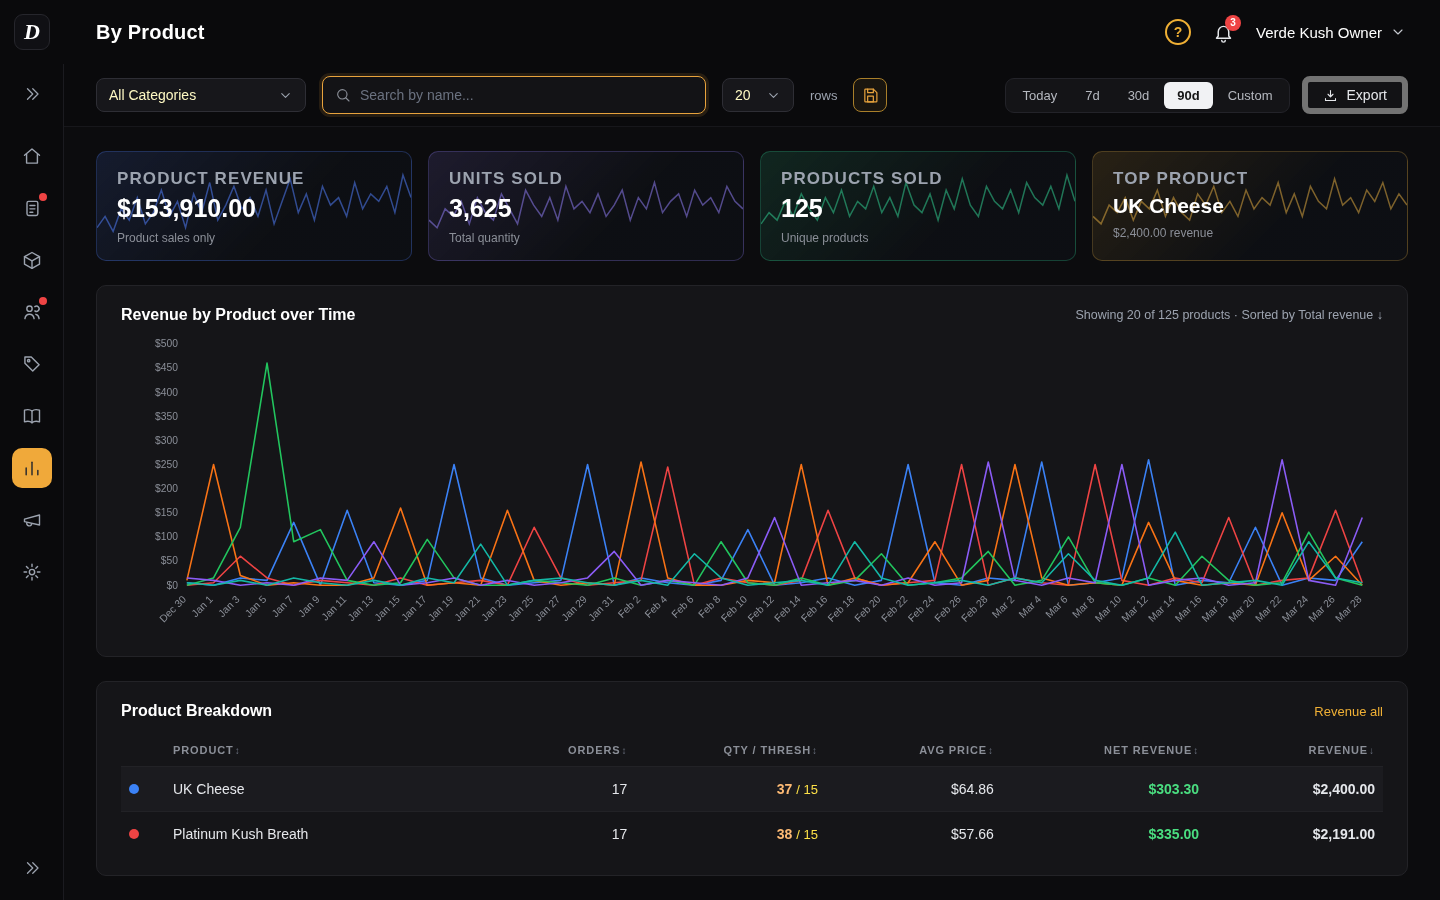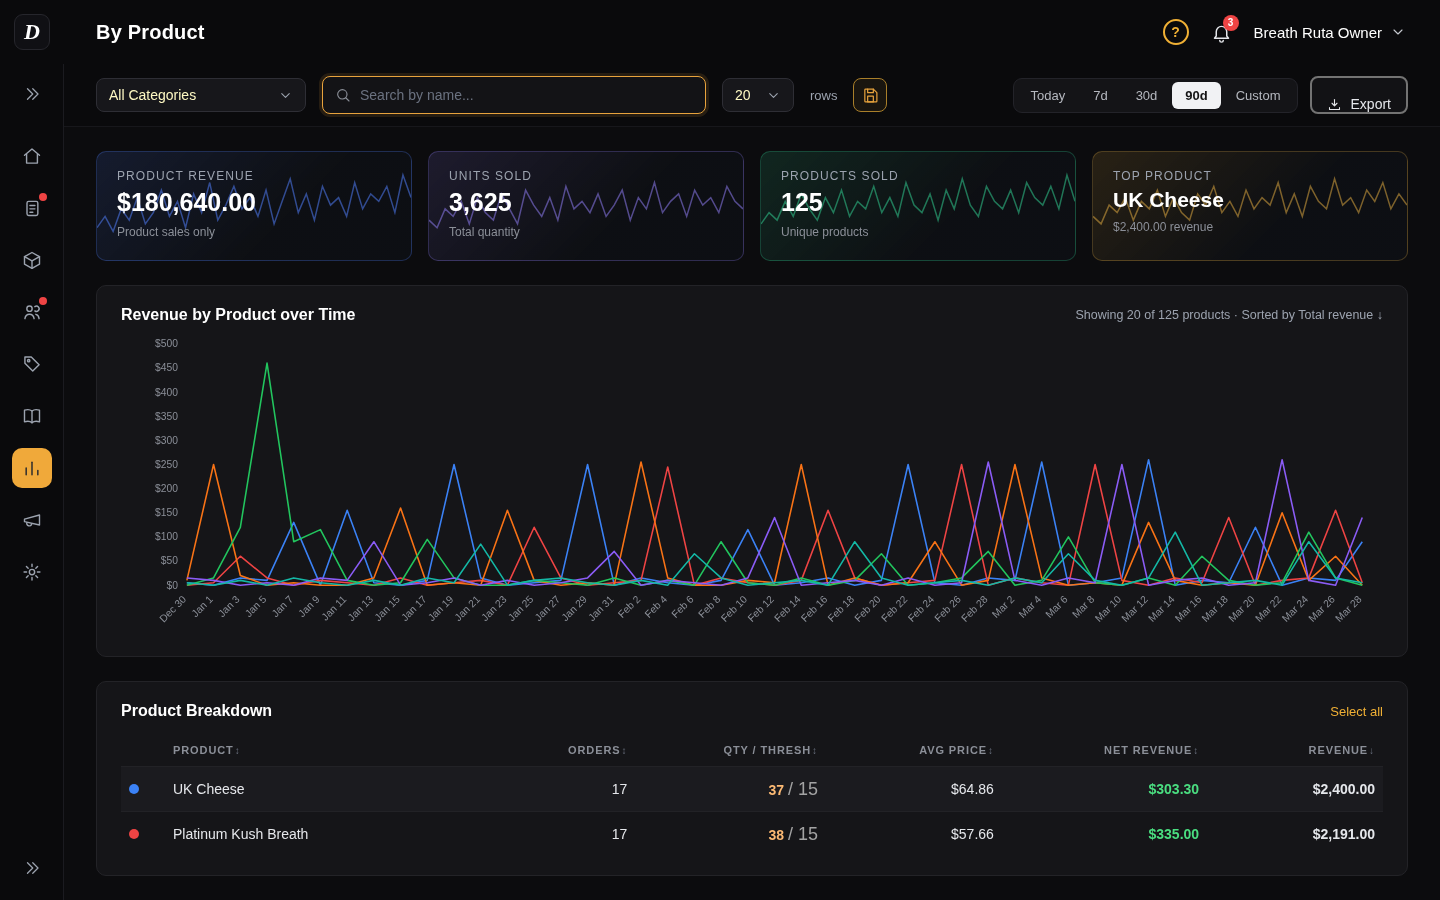--- a/index.html
+++ b/index.html
@@ -59,32 +59,32 @@
   .search-box input { flex:1; background:transparent; border:none; outline:none; color:#fdba74; font-size:14px; }
   .search-box input::placeholder { color:#6b7280; }
   .search-icon { color:#8b8f98; }
   .rows-label { font-size:13px; color:#9ca3af; }
   .save-btn { width:34px; height:34px; border-radius:8px; border:1px solid #a97f2a;
     background:rgba(232,163,61,.07); color:#e8a33d; display:flex; align-items:center; justify-content:center; }
   .right-group { margin-left:auto; display:flex; align-items:center; gap:12px; }
   .range-group { display:flex; gap:2px; background:#141417; border:1px solid #232329; border-radius:9px; padding:3px; }
   .range-btn { padding:6px 13px; border-radius:6px; font-size:13px; color:#b5b8bf; }
   .range-btn.active { background:#f1f2f4; color:#141414; font-weight:700; }
-  .export-btn { height:38px; padding:0 15px; border:2px solid #737373; border-radius:8px;
-    background:#121215; color:#e5e7eb; font-size:14px; display:flex; align-items:flex-end; gap:9px; }
+  .export-btn { height:38px; padding:0 15px; border:6px solid #737373; border-radius:8px;
+    background:#121215; color:#e5e7eb; font-size:14px; display:flex; align-items:center; gap:9px; }
 
   
   .content { flex:1; overflow:hidden; padding:24px 32px; display:flex; flex-direction:column; gap:24px; }
 
   
   .stats-row { display:grid; grid-template-columns:repeat(4,1fr); gap:16px; }
   .stat-card { position:relative; height:110px; border-radius:10px; border:1px solid #23252c;
     padding:17px 20px; overflow:hidden; }
   .stat-card .spark { position:absolute; left:0; right:0; top:8px; width:100%; height:94px; opacity:.55; }
-  .stat-label { position:relative; font-size:12px; font-weight:400; letter-spacing:1.1px; color:#9ca3af; }
+  .stat-label { position:relative; font-size:17px; font-weight:700; letter-spacing:1.1px; color:#9ca3af; }
   .stat-value { position:relative; font-size:25px; font-weight:700; color:#fff; margin-top:5px; }
   .stat-sub { position:relative; font-size:12px; color:#8b8f98; margin-top:8px; }
   .stat-card:last-child .stat-value { font-size:21px; }
 
   
   .chart-card { background:#151518; border:1px solid #232327; border-radius:10px; padding:20px 24px 10px; }
   .chart-head { display:flex; align-items:center; justify-content:space-between; }
   .chart-title { font-size:16px; font-weight:700; color:#fff; }
   .chart-meta { font-size:12.5px; color:#9ca3af; }
   #main-chart { width:100%; height:312px; margin-top:10px; display:block; }
@@ -98,21 +98,21 @@
   .grid-row { display:grid; grid-template-columns:44px 2.2fr .9fr 1.3fr 1.2fr 1.4fr 1.2fr; align-items:center; }
   .thead { margin-top:14px; padding:10px 8px; font-size:11px; font-weight:700; letter-spacing:.9px; color:#8b8f98; }
   .th { display:flex; align-items:center; gap:1px; cursor:pointer; }
   .th.right { justify-content:flex-end; }
   .th .sort { font-size:10px; color:#6b7280; }
   .trow { padding:0 8px; height:45px; border-top:1px solid #222226; font-size:14px; color:#e5e7eb; cursor:pointer; }
   .trow.odd { background:#1b1b1f; }
   .cell.right { text-align:right; }
   .dot { display:inline-block; width:10px; height:10px; border-radius:50%; }
   .qty { color:#fdba74; font-weight:700; }
-  .thresh { color:#a3a3a3; font-size:18px; }
+  .thresh { color:#fde047; font-size:13px; }
   .net { color:#4ade80; font-weight:700; }
   .cell-revenue { font-weight:600; }
 </style>
 </head>
 <body>
 
 <div class="app">
 
   <header class="header">
     <div class="logo-box">
@@ -124,21 +124,21 @@
     <div class="header-right">
       <button class="help-btn">?</button>
       <button class="bell-wrap">
         <svg class="ic" width="21" height="21" viewBox="0 0 24 24">
             <path d="M18 16v-5a6 6 0 10-12 0v5l-2 2.5h16z"></path>
             <path d="M10 21a2 2 0 004 0"></path>
           </svg>
         <span class="badge">3</span>
       </button>
       <button class="user-menu">
-        <span>Breath Ruta Owner</span>
+        <span>Verde Kush Owner</span>
         <svg class="ic" width="16" height="16" viewBox="0 0 24 24">
             <path d="M6 9l6 6 6-6"></path>
           </svg>
       </button>
     </div>
   </header>
 
   <div class="body-row">
 
     <aside class="sidebar">
@@ -268,21 +268,21 @@
       </div>
 
       <div class="content">
 
         <div class="stats-row">
   <div class="stat-card" style="background: linear-gradient(135deg, rgba(79, 124, 247, 0.14) 0%, rgba(14, 16, 20, 0.92) 60%); border-color: rgba(79, 124, 247, 0.28);">
     <svg class="spark" viewBox="0 0 300 100" preserveAspectRatio="none">
                 <polyline points="0.0,72.0 7.7,60.0 15.4,76.0 23.1,52.0 30.8,64.0 38.5,40.0 46.2,68.0 53.8,56.0 61.5,32.0 69.2,60.0 76.9,44.0 84.6,72.0 92.3,36.0 100.0,56.0 107.7,24.0 115.4,64.0 123.1,48.0 130.8,28.0 138.5,52.0 146.2,40.0 153.8,60.0 161.5,32.0 169.2,68.0 176.9,44.0 184.6,20.0 192.3,56.0 200.0,36.0 207.7,64.0 215.4,28.0 223.1,48.0 230.8,40.0 238.5,60.0 246.2,24.0 253.8,52.0 261.5,36.0 269.2,44.0 276.9,28.0 284.6,56.0 292.3,16.0 300.0,40.0" fill="none" stroke="#4f7cf7" stroke-width="1.5" vector-effect="non-scaling-stroke"></polyline>
               </svg>
     <div class="stat-label">PRODUCT REVENUE</div>
-    <div class="stat-value">$180,640.00</div>
+    <div class="stat-value">$153,910.00</div>
     <div class="stat-sub">Product sales only</div>
   </div>
 
   <div class="stat-card" style="background: linear-gradient(135deg, rgba(141, 123, 240, 0.14) 0%, rgba(14, 16, 20, 0.92) 60%); border-color: rgba(141, 123, 240, 0.28);">
     <svg class="spark" viewBox="0 0 300 100" preserveAspectRatio="none">
                 <polyline points="0.0,64.0 7.7,72.0 15.4,52.0 23.1,60.0 30.8,44.0 38.5,68.0 46.2,40.0 53.8,56.0 61.5,64.0 69.2,36.0 76.9,52.0 84.6,68.0 92.3,32.0 100.0,48.0 107.7,60.0 115.4,40.0 123.1,64.0 130.8,28.0 138.5,52.0 146.2,44.0 153.8,56.0 161.5,36.0 169.2,60.0 176.9,48.0 184.6,32.0 192.3,64.0 200.0,40.0 207.7,52.0 215.4,24.0 223.1,56.0 230.8,44.0 238.5,36.0 246.2,60.0 253.8,32.0 261.5,48.0 269.2,40.0 276.9,56.0 284.6,28.0 292.3,44.0 300.0,52.0" fill="none" stroke="#8d7bf0" stroke-width="1.5" vector-effect="non-scaling-stroke"></polyline>
               </svg>
     <div class="stat-label">UNITS SOLD</div>
     <div class="stat-value">3,625</div>
     <div class="stat-sub">Total quantity</div>
@@ -374,21 +374,21 @@
               <polyline points="56.0,251.1 83.2,133.0 110.5,246.2 137.7,256.0 164.9,253.5 192.1,256.0 219.4,256.0 246.6,248.6 273.8,177.3 301.0,256.0 328.3,253.5 355.5,256.0 382.7,179.7 410.0,251.1 437.2,256.0 464.4,253.5 491.6,256.0 518.9,130.5 546.1,248.6 573.3,256.0 600.5,256.0 627.8,251.1 655.0,253.5 682.2,133.0 709.5,256.0 736.7,248.6 763.9,256.0 791.1,253.5 818.4,211.7 845.6,256.0 872.8,251.1 900.0,133.0 927.3,248.6 954.5,256.0 981.7,253.5 1009.0,256.0 1036.2,192.0 1063.4,251.1 1090.6,256.0 1117.9,253.5 1145.1,256.0 1172.3,182.2 1199.5,251.1 1226.8,226.5 1254.0,256.0" fill="none" stroke="#f97316" stroke-width="1.6" stroke-linejoin="round"></polyline>
               <polyline points="56.0,256.0 83.2,248.6 110.5,197.0 137.7,29.7 164.9,211.7 192.1,199.4 219.4,251.1 246.6,256.0 273.8,253.5 301.0,209.3 328.3,248.6 355.5,256.0 382.7,256.0 410.0,251.1 437.2,253.5 464.4,256.0 491.6,248.6 518.9,256.0 546.1,251.1 573.3,256.0 600.5,211.7 627.8,253.5 655.0,256.0 682.2,248.6 709.5,256.0 736.7,251.1 763.9,224.0 791.1,256.0 818.4,253.5 845.6,248.6 872.8,221.6 900.0,256.0 927.3,251.1 954.5,206.8 981.7,253.5 1009.0,256.0 1036.2,248.6 1063.4,256.0 1090.6,226.5 1117.9,251.1 1145.1,256.0 1172.3,253.5 1199.5,201.9 1226.8,248.6 1254.0,256.0" fill="none" stroke="#22c55e" stroke-width="1.6" stroke-linejoin="round"></polyline>
               <polyline points="56.0,248.6 83.2,251.1 110.5,256.0 137.7,253.5 164.9,256.0 192.1,248.6 219.4,251.1 246.6,211.7 273.8,256.0 301.0,253.5 328.3,248.6 355.5,256.0 382.7,251.1 410.0,256.0 437.2,253.5 464.4,248.6 491.6,221.6 518.9,256.0 546.1,251.1 573.3,253.5 600.5,256.0 627.8,248.6 655.0,187.1 682.2,256.0 709.5,253.5 736.7,251.1 763.9,256.0 791.1,248.6 818.4,256.0 845.6,253.5 872.8,130.5 900.0,251.1 927.3,256.0 954.5,248.6 981.7,253.5 1009.0,133.0 1036.2,256.0 1063.4,251.1 1090.6,248.6 1117.9,256.0 1145.1,253.5 1172.3,128.1 1199.5,251.1 1226.8,256.0 1254.0,187.1" fill="none" stroke="#8b5cf6" stroke-width="1.6" stroke-linejoin="round"></polyline>
               <polyline points="56.0,253.5 83.2,256.0 110.5,251.1 137.7,256.0 164.9,248.6 192.1,253.5 219.4,256.0 246.6,251.1 273.8,256.0 301.0,248.6 328.3,253.5 355.5,214.2 382.7,256.0 410.0,251.1 437.2,248.6 464.4,253.5 491.6,256.0 518.9,251.1 546.1,256.0 573.3,224.0 600.5,248.6 627.8,256.0 655.0,253.5 682.2,251.1 709.5,256.0 736.7,211.7 763.9,248.6 791.1,256.0 818.4,253.5 845.6,251.1 872.8,256.0 900.0,248.6 927.3,253.5 954.5,224.0 981.7,251.1 1009.0,256.0 1036.2,248.6 1063.4,201.9 1090.6,256.0 1117.9,253.5 1145.1,251.1 1172.3,256.0 1199.5,211.7 1226.8,248.6 1254.0,253.5" fill="none" stroke="#14b8a6" stroke-width="1.6" stroke-linejoin="round"></polyline>
             </svg>
         </section>
 
         <section class="table-card">
           <div class="table-head">
             <h2 class="table-title">Product Breakdown</h2>
-            <button class="select-all">Select all</button>
+            <button class="select-all">Revenue all</button>
           </div>
           <div class="thead grid-row">
               <div></div>
               <div class="th">
                 <span>PRODUCT</span>
                 <span class="sort">↕</span>
               </div>
               <div class="th right">
                 <span>ORDERS</span>
                 <span class="sort">↕</span>

